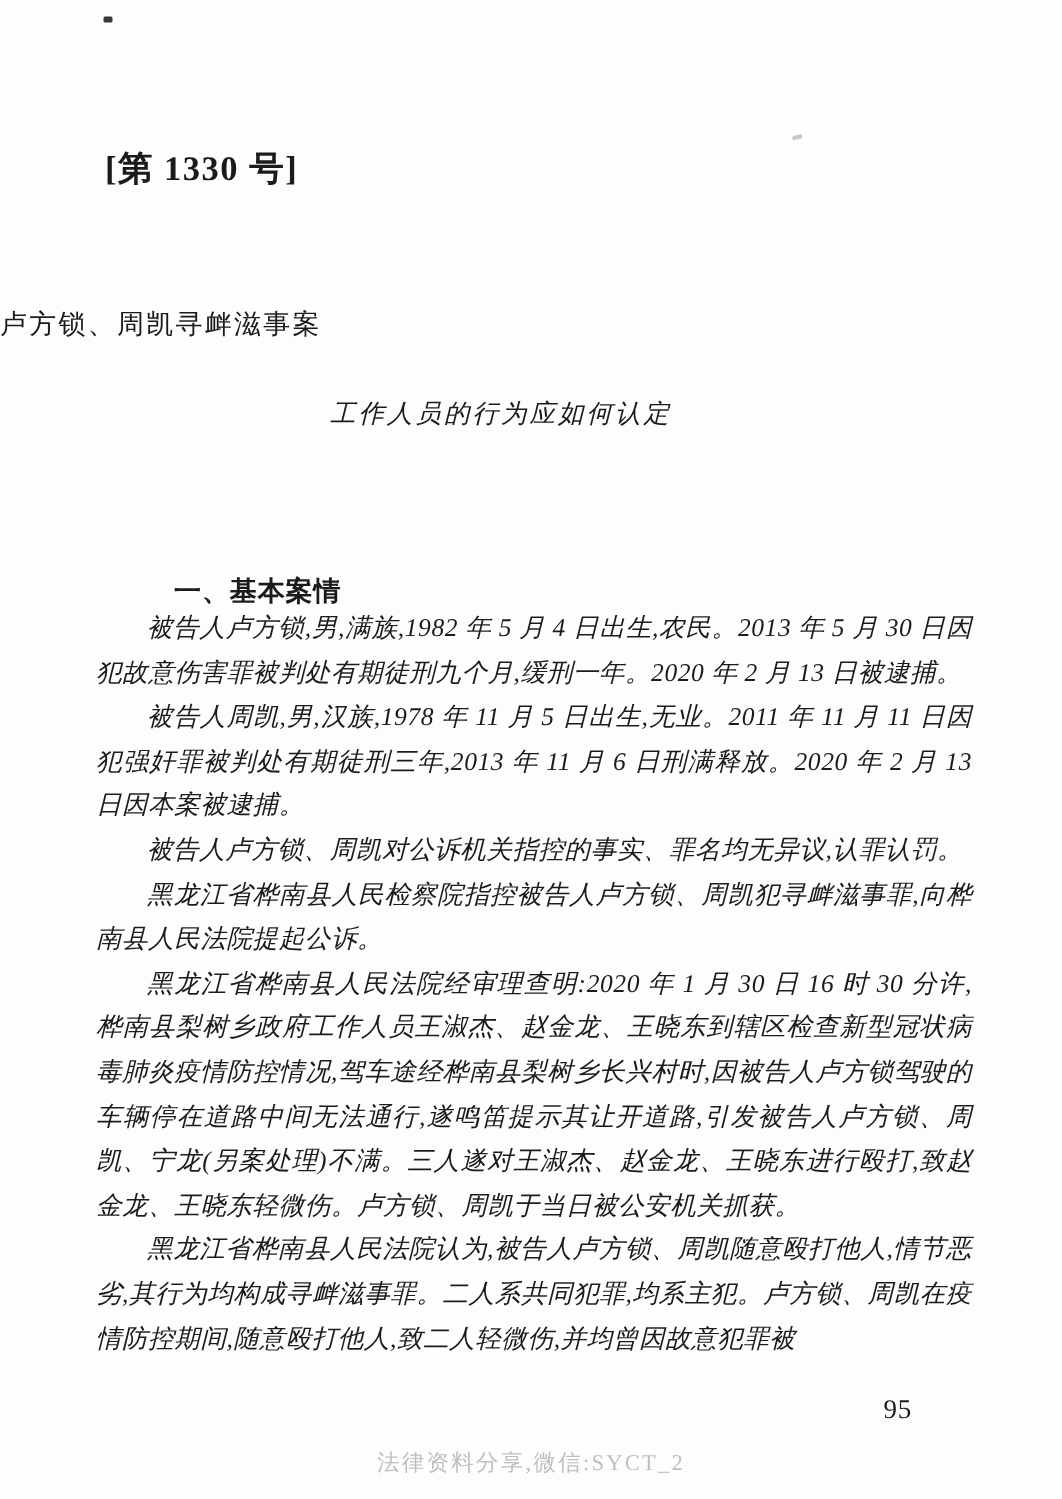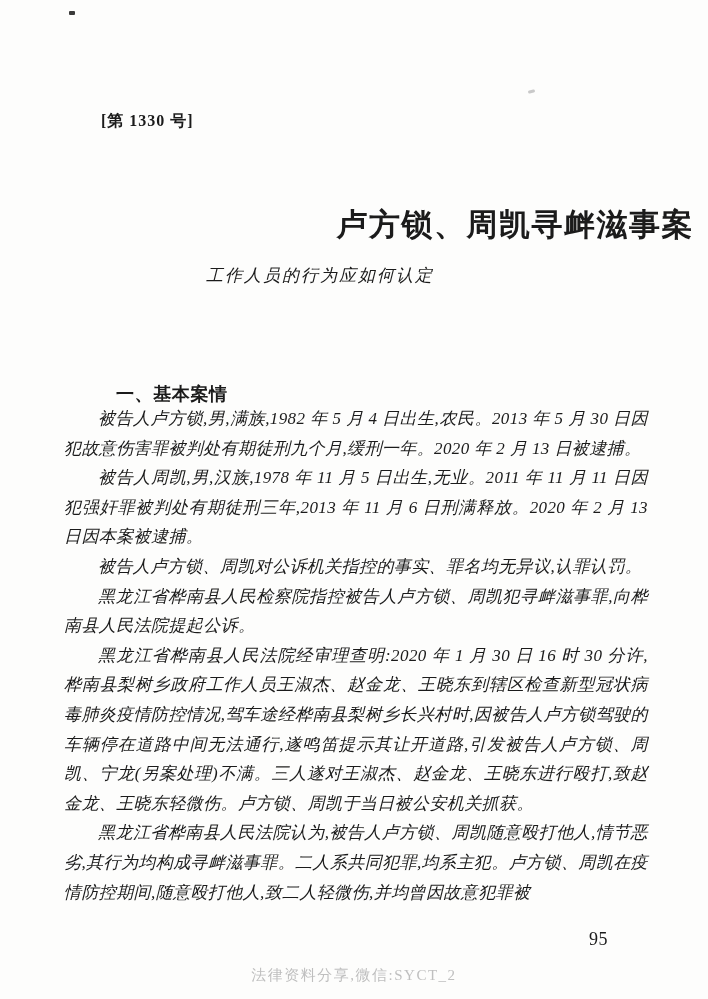--- a/index.html
+++ b/index.html
@@ -20,37 +20,37 @@
     position: absolute; left: 69px; top: 11px;
     width: 6px; height: 4px; background: #3a3a3a;
     border-radius: 1px;
   }
   .speck-2 {
     position: absolute; left: 528px; top: 90px;
     width: 7px; height: 3px; background: #c9c9c9;
     border-radius: 2px; transform: rotate(-12deg);
   }
   .case-number {
-    position: absolute; left: 70px; top: 111px;
-    font-size: 16px; font-weight: 700;
-    letter-spacing: 1px; white-space: nowrap; margin-left: 31px;
+    position: absolute; left: 70px; top: 97px;
+    font-size: 23px; font-weight: 700;
+    letter-spacing: 1px; white-space: nowrap;
   }
   .title {
     position: absolute; left: 0; top: 204px; width: 694px;
-    margin: 0; text-align: right;
-    font-size: 31px; font-weight: 700; letter-spacing: 1.5px;
+    margin: 0; text-align: left;
+    font-size: 18px; font-weight: 400; letter-spacing: 1.5px;
     white-space: nowrap;
   }
   .subtitle {
     position: absolute; left: 163px; top: 256px;
     font-style: italic; font-size: 17px;
     letter-spacing: 2px; line-height: 40px;
     white-space: nowrap;
   }
-  .subtitle-line2 { margin-left: 43px; text-align: center; }
+  .subtitle-line2 { margin-left: 57px; text-align: center; }
   .section-heading {
     position: absolute; left: 64px; top: 366px;
     margin: 16px; text-indent: 2em;
     font-size: 18px; font-weight: 700; letter-spacing: 0.6px;
     white-space: nowrap;
   }
   .body-text {
     position: absolute; left: 64px; top: 404px; width: 584px;
     font-size: 17px; line-height: 29.6px; letter-spacing: 0.4px;
     text-align: justify;

